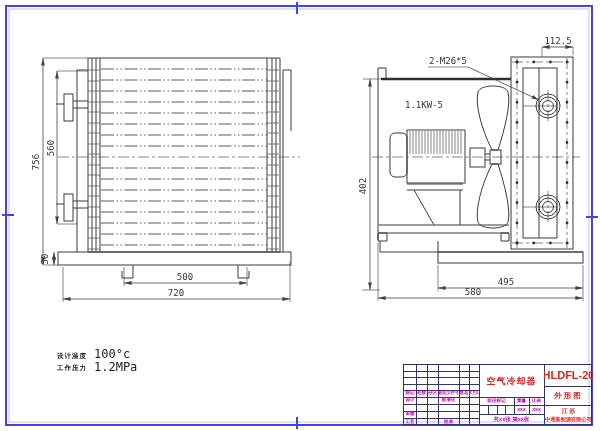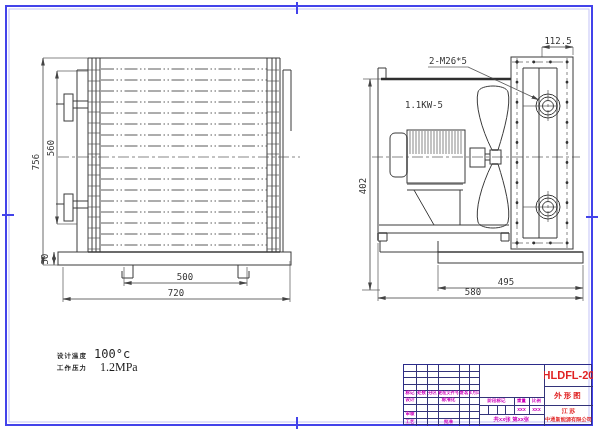--- a/index.html
+++ b/index.html
@@ -163,21 +163,21 @@
       <text x="506" y="285" text-anchor="middle">495</text>
       <text x="473" y="295" text-anchor="middle">580</text>
     </g>
   </g>
 </svg>
 
 <div>
   <div class="speclbl" style="left:57px;top:352px;">设计温度</div>
   <div class="specval" style="left:94px;top:347px;">100°c</div>
   <div class="speclbl" style="left:57px;top:364px;">工作压力</div>
-  <div class="specval" style="left:100px;top:360px;font-family:Liberation Serif, serif;">1.2MPa</div>
+  <div class="specval" style="left:94px;top:360px;">1.2MPa</div>
 </div>
 
 <div id="tblock">
 
   <div class="vl" style="left:12px;top:0;height:61px;"></div>
   <div class="vl" style="left:23px;top:0;height:61px;"></div>
   <div class="vl" style="left:34px;top:0;height:61px;"></div>
   <div class="vl" style="left:55px;top:0;height:61px;"></div>
   <div class="vl" style="left:65px;top:0;height:61px;"></div>
   <div class="vl" style="left:75px;top:0;height:61px;"></div>
@@ -206,20 +206,21 @@
   <div class="tc" style="left:34px;top:25px;width:21px;height:7px;font-size:4.2px;">更改文件号</div>
   <div class="tc" style="left:55px;top:25px;width:10px;height:7px;font-size:4.5px;">签名</div>
   <div class="tc" style="left:65px;top:25px;width:10px;height:7px;font-size:4.2px;">年月日</div>
 
   <div class="tc" style="left:0;top:32px;width:12px;height:7px;font-size:4.5px;">设计</div>
   <div class="tc" style="left:34px;top:32px;width:21px;height:7px;font-size:4.5px;">标准化</div>
   <div class="tc" style="left:0;top:46px;width:12px;height:7px;font-size:4.5px;">审核</div>
   <div class="tc" style="left:0;top:53px;width:12px;height:8px;font-size:4.5px;">工艺</div>
   <div class="tc" style="left:34px;top:53px;width:21px;height:8px;font-size:4.5px;">批准</div>
 
+  <div class="tc red" style="left:75px;top:0;width:65px;height:32px;font-size:9px;letter-spacing:1px;">空气冷却器</div>
   <div class="tc" style="left:75px;top:32px;width:35px;height:8px;font-size:4.5px;">阶段标记</div>
   <div class="tc" style="left:110px;top:32px;width:15px;height:8px;font-size:4.5px;">重量</div>
   <div class="tc" style="left:125px;top:32px;width:15px;height:8px;font-size:4.5px;">比例</div>
   <div class="tc" style="left:110px;top:40px;width:15px;height:9px;font-size:5px;">xxx</div>
   <div class="tc" style="left:125px;top:40px;width:15px;height:9px;font-size:5px;">xxx</div>
   <div class="tc" style="left:75px;top:49px;width:65px;height:12px;font-size:5.5px;">共xx张 第xx张</div>
 
   <div class="tc red" style="left:140px;top:0;width:49px;height:21px;font-size:11px;">HLDFL-20</div>
   <div class="tc red" style="left:140px;top:21px;width:49px;height:19px;font-size:7.5px;letter-spacing:2px;">外形图</div>
   <div style="position:absolute;left:140px;top:40px;width:49px;height:21px;display:flex;flex-direction:column;align-items:center;justify-content:center;">

